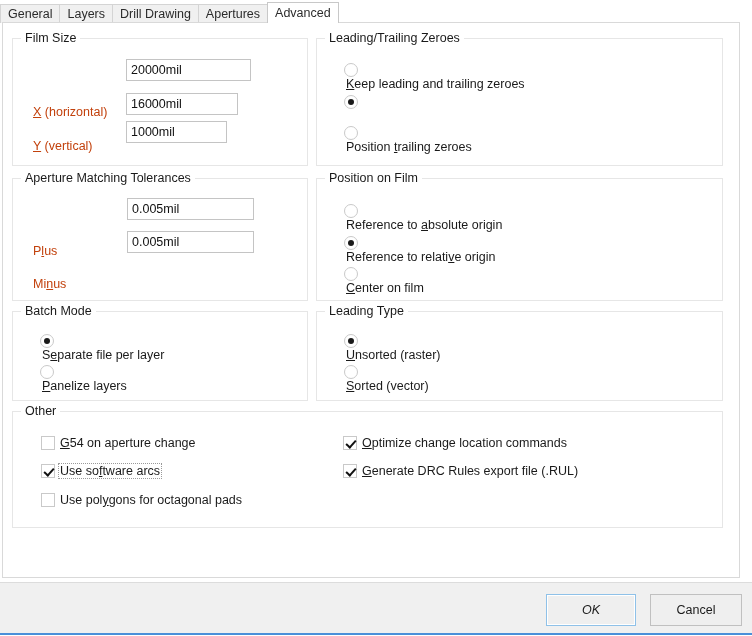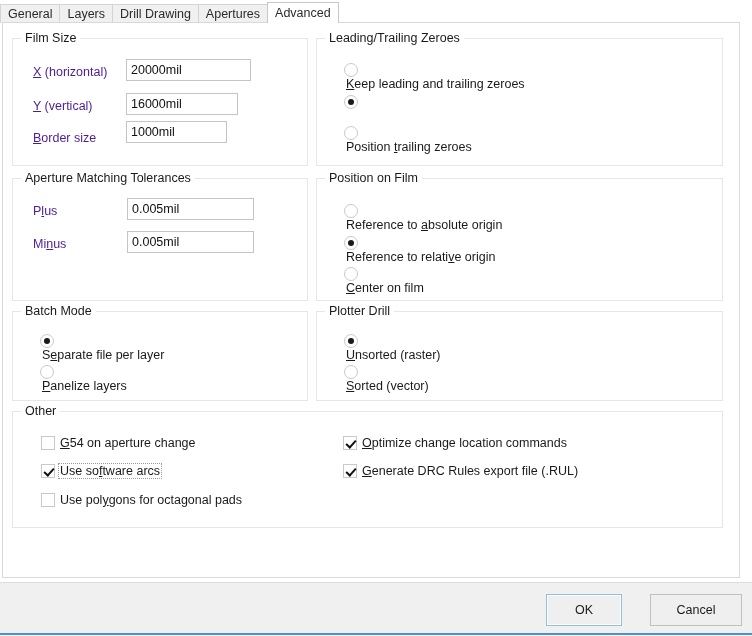--- a/index.html
+++ b/index.html
@@ -73,22 +73,23 @@
     padding: 0 4px;
     font-size: 12.5px;
     color: #1a1a1a;
     white-space: nowrap;
   }
 
   
   .field-label {
     position: absolute;
     font-size: 12.5px;
-    color: #4c1d95;
-    white-space: nowrap;
+    color: #c2410c;
+    white-space: nowrap;
+    margin-top: 40px;
   }
   .textbox {
     position: absolute;
     background: #ffffff;
     border: 1px solid #c4c4c4;
     box-sizing: border-box;
     font-family: "Liberation Sans", sans-serif;
     font-size: 12.5px;
     color: #111111;
     padding: 0 0 0 4px;
@@ -281,21 +282,21 @@
       <span class="radio-label"><span>S</span><span class="accel">e</span><span>parate file per layer</span></span>
     </div>
 
     <div class="radio-row" style="left:27px; top:53px;">
       <span class="radio-mark"></span>
       <span class="radio-label"><span class="accel">P</span><span>anelize layers</span></span>
     </div>
   </div>
 
   <div class="group" style="left:313px; top:288px; width:407px; height:90px;">
-    <div class="group-label">Plotter Drill</div>
+    <div class="group-label">Leading Type</div>
 
     <div class="radio-row" style="left:27px; top:22px;">
       <span class="radio-mark checked"></span>
       <span class="radio-label"><span class="accel">U</span><span>nsorted (raster)</span></span>
     </div>
 
     <div class="radio-row" style="left:27px; top:53px;">
       <span class="radio-mark"></span>
       <span class="radio-label"><span class="accel">S</span><span>orted (vector)</span></span>
     </div>
@@ -326,15 +327,15 @@
 
     <div class="check-row" style="left:330px; top:51px;">
       <span class="check-mark checked"></span>
       <span class="check-label"><span class="accel">G</span><span>enerate DRC Rules export file (.RUL)</span></span>
     </div>
   </div>
 
 </div>
 
 <div class="footer">
-  <div class="btn default" style="left:546px; top:11px; width:76px;">OK</div>
+  <div class="btn default" style="left:546px; top:11px; width:90px;font-style:italic;">OK</div>
   <div class="btn" style="left:650px; top:11px; width:92px;">Cancel</div>
 </div>
 
 </body></html>

